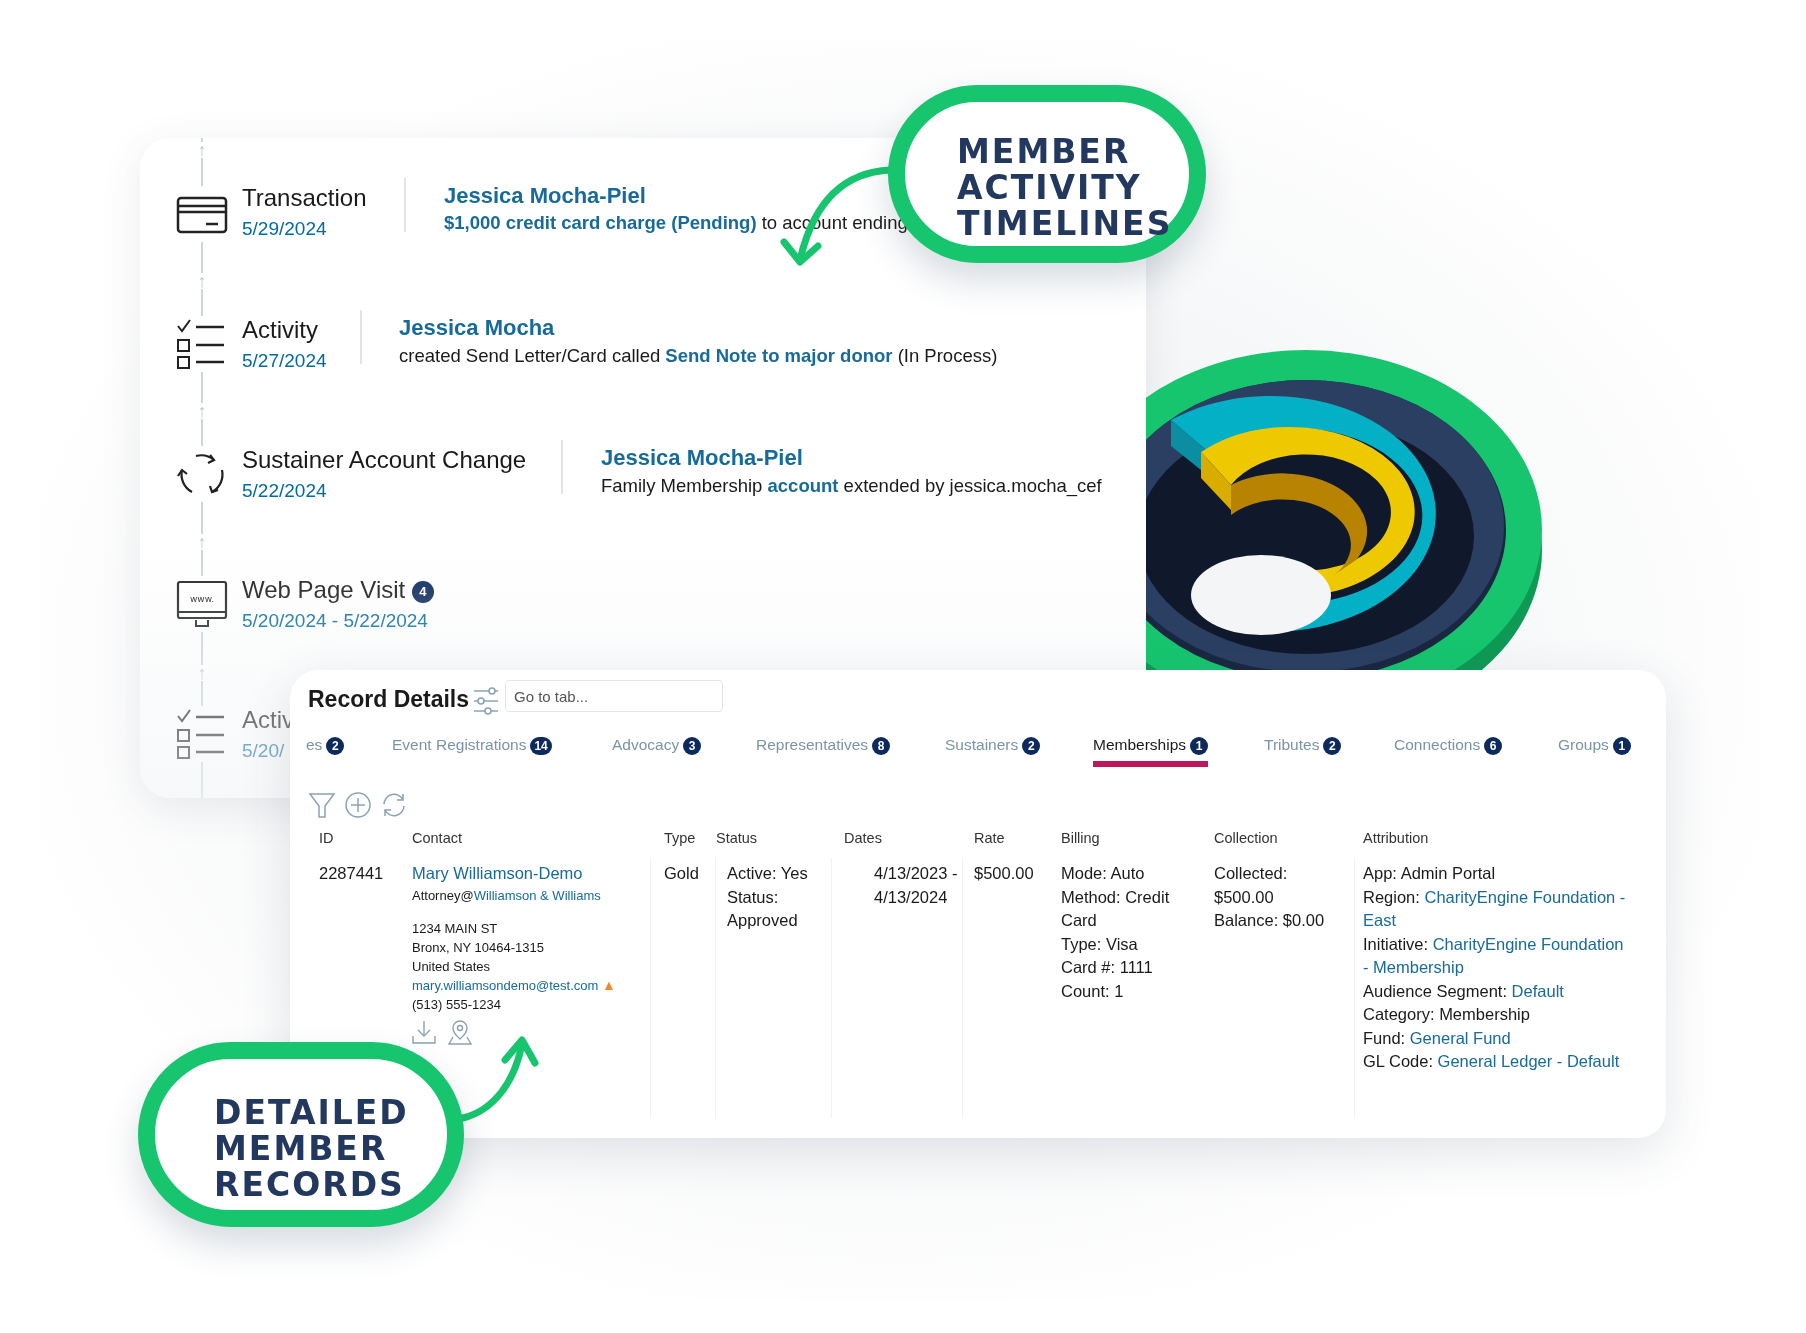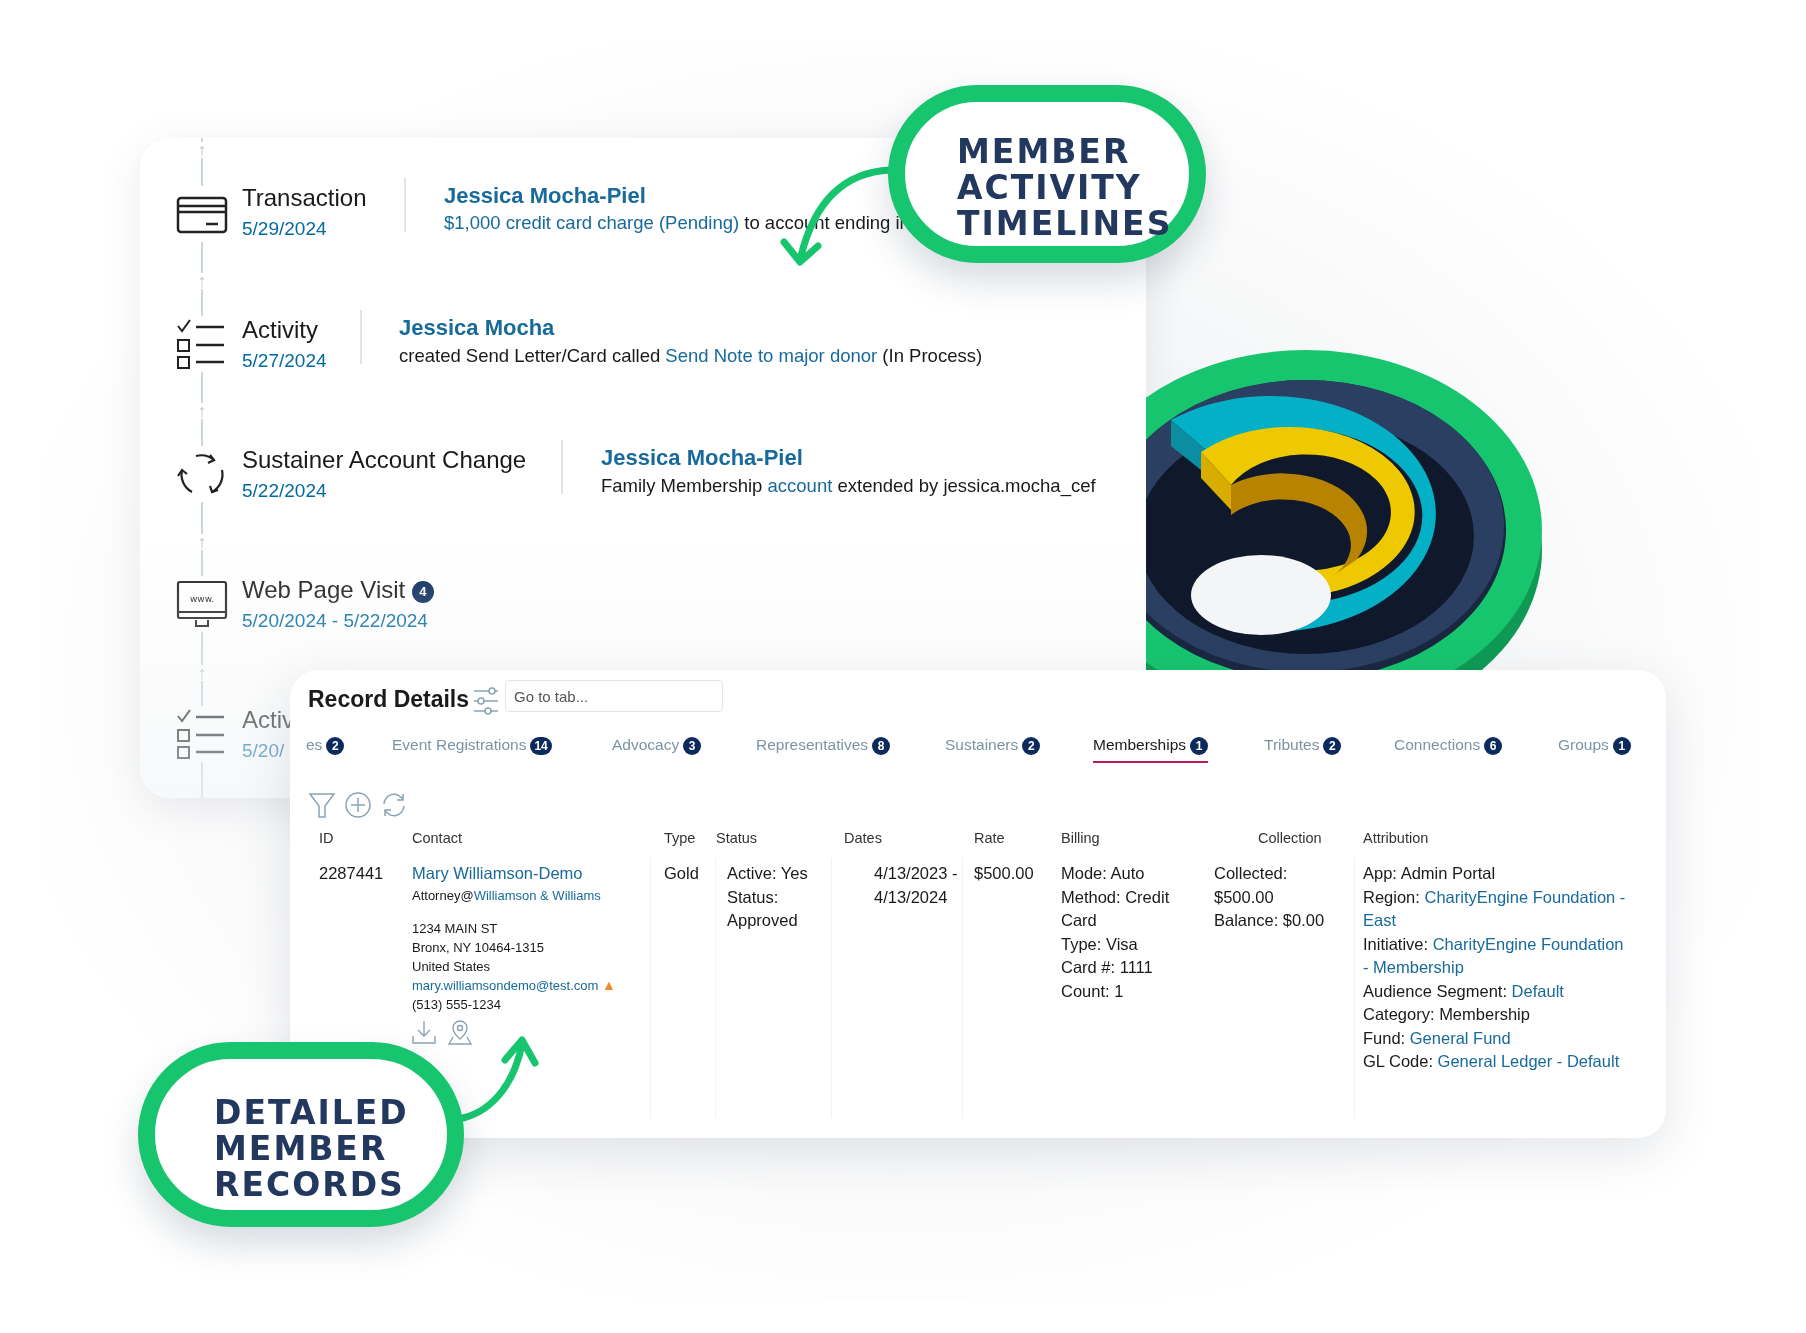--- a/index.html
+++ b/index.html
@@ -28,21 +28,21 @@
   }
   .tl-row { position: absolute; left: 0; height: 80px; }
   .tl-icon { position: absolute; left: 34px; width: 56px; height: 56px; background: #fff; }
   .tl-icon svg { width: 56px; height: 56px; }
   .tl-title { position: absolute; left: 102px; font-size: 24px; color: #1a1a1a; white-space: nowrap; }
   .tl-date { position: absolute; left: 102px; font-size: 19px; color: #0369a1; white-space: nowrap; }
   .tl-sep { position: absolute; width: 2px; height: 54px; background: #dfe5e8; }
   .tl-name { position: absolute; font-size: 22px; font-weight: bold; color: #176a9a; white-space: nowrap; }
   .tl-desc { position: absolute; font-size: 18.5px; color: #1a1a1a; white-space: nowrap; }
   .link { color: #176a9a; }
-  .link-b { color: #176a9a; font-weight: normal; }
+  .link-b { color: #176a9a; font-weight: bold; }
   .badge {
     display: inline-block; min-width: 22px; height: 22px; border-radius: 11px;
     background: #0d2a5c; color: #fff; font-size: 13px; font-weight: bold;
     text-align: center; line-height: 22px; padding: 0 5px; vertical-align: middle;
   }
   .fade-bottom {
     position: absolute; left: 0; right: 0; bottom: 0; height: 260px;
     background: linear-gradient(to bottom, rgba(255,255,255,0) 0%, rgba(242,244,246,0.6) 100%);
     pointer-events: none;
   }
@@ -70,21 +70,21 @@
   .rd-title { position: absolute; left: 18px; top: 16px; font-size: 23px; font-weight: bold; color: #1a1a1a; }
   .rd-settings { position: absolute; left: 182px; top: 14px; width: 28px; height: 34px; }
   .rd-search {
     position: absolute; left: 215px; top: 10px; width: 218px; height: 32px;
     border: 1px solid #e3e6e8; border-radius: 4px; font-size: 15px; color: #555;
     padding: 0 8px; font-family: "Liberation Sans", sans-serif; outline: none; background: #fff;
   }
   .rd-search::placeholder { color: #555; }
   .tabs { position: absolute; left: 0; top: 66px; height: 40px; width: 100%; }
   .tab { position: absolute; top: 0; font-size: 15.5px; color: #7b94a5; white-space: nowrap; padding-bottom: 6px; cursor: pointer; }
-  .tab.active { color: #1a1a1a; border-bottom: 2px solid #be185d; }
+  .tab.active { color: #1a1a1a; border-bottom: 6px solid #be185d; }
   .tab .badge { font-size: 12px; min-width: 18px; height: 18px; line-height: 18px; border-radius: 9px; padding: 0 4px; margin-left: 4px; }
 
   .toolbar { position: absolute; left: 17px; top: 120px; height: 30px; }
   .tool-btn { position: absolute; top: 0; width: 30px; height: 30px; cursor: pointer; }
   .tool-btn svg { width: 30px; height: 30px; }
 
   .col-head { position: absolute; top: 160px; font-size: 14.5px; color: #333; white-space: nowrap; }
   .col-divider { position: absolute; top: 188px; width: 1px; height: 260px; background: #f0f2f3; }
   .cell { position: absolute; top: 192px; font-size: 16.5px; line-height: 23.5px; color: #1a1a1a; }
   .cell-sm { font-size: 13px; line-height: 19px; }
@@ -271,21 +271,21 @@
     </div>
   </div>
 
   <div class="col-head" style="left:29px">ID</div>
   <div class="col-head" style="left:122px">Contact</div>
   <div class="col-head" style="left:374px">Type</div>
   <div class="col-head" style="left:426px">Status</div>
   <div class="col-head" style="left:554px">Dates</div>
   <div class="col-head" style="left:684px">Rate</div>
   <div class="col-head" style="left:771px">Billing</div>
-  <div class="col-head" style="left:968px">Collection</div>
+  <div class="col-head" style="left:924px">Collection</div>
   <div class="col-head" style="left:1073px">Attribution</div>
 
   <div class="col-divider" style="left:360px"></div>
   <div class="col-divider" style="left:425px"></div>
   <div class="col-divider" style="left:541px"></div>
   <div class="col-divider" style="left:672px"></div>
   <div class="col-divider" style="left:1064px"></div>
 
   <div class="cell link" style="left:29px">2287441</div>
 

